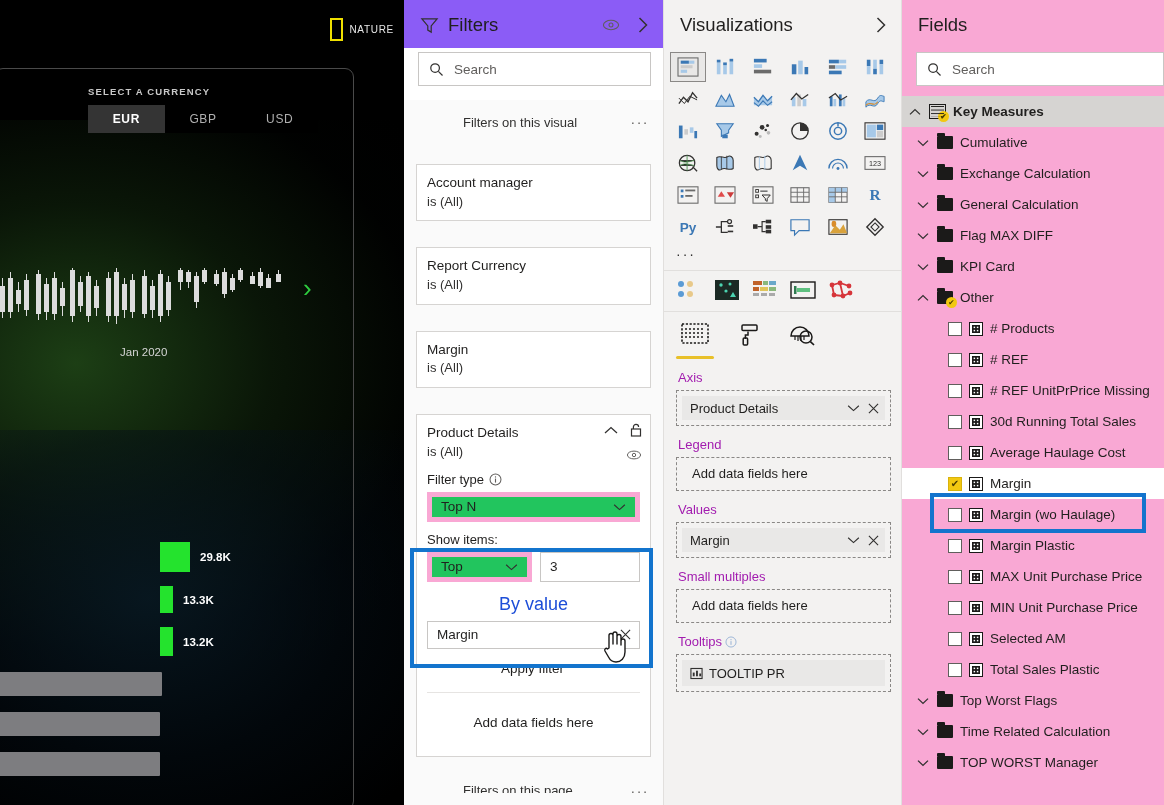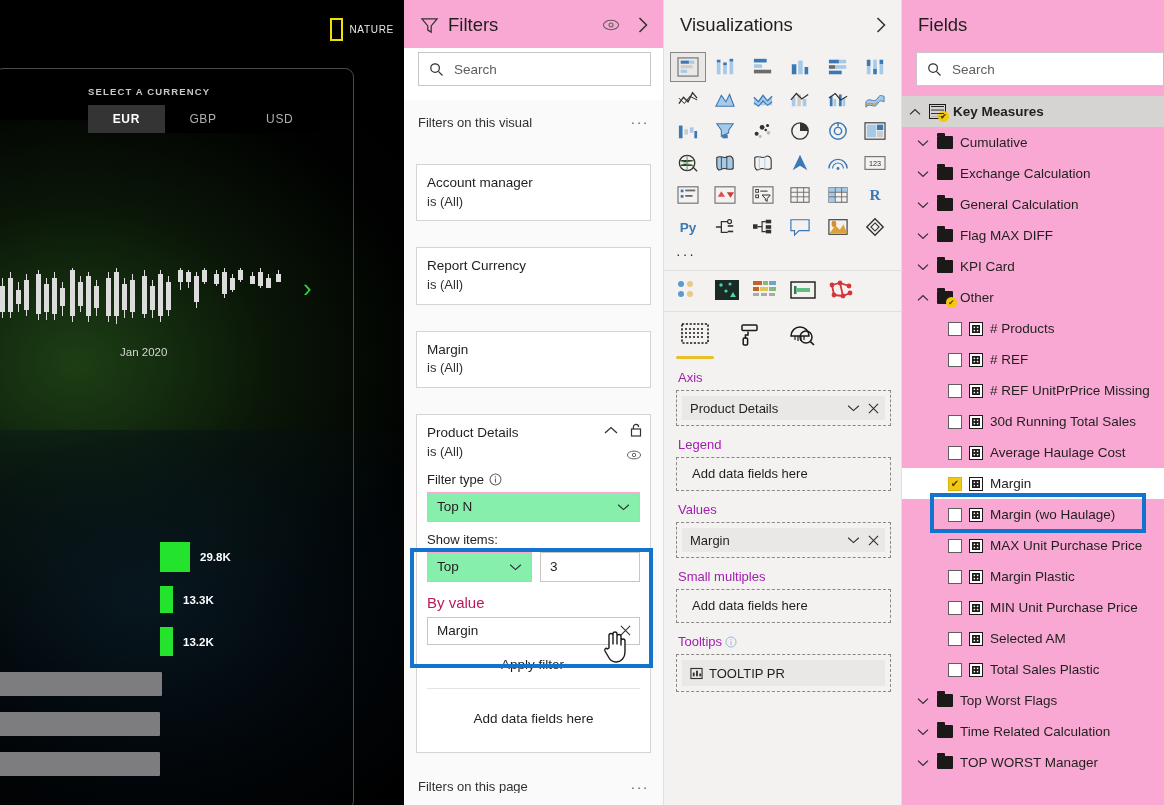--- a/index.html
+++ b/index.html
@@ -98,41 +98,41 @@
 
   .searchbox {
     margin: 4px 12px 0 14px;
     height: 34px; background: #fff; border: 1px solid #c8c6c4;
     display: flex; align-items: center; gap: 10px; padding: 0 10px;
   }
   .searchbox .ph { color: #605e5c; font-size: 13.5px; }
 
   
   .filters-panel { width: 260px; border-right: 1px solid #e1dfdd; background: #fafafa; }
-  .filters-panel .panel-head { background: #f9a8d4; }
+  .filters-panel .panel-head { background: #8b5cf6; }
   .filters-search-wrap { background:#fff; padding-bottom: 14px; }
   .filters-body { padding: 0 12px 0 12px; background: #fafafa; height: calc(805px - 112px); overflow: hidden; }
   .section-head {
     display: flex; align-items: center; justify-content: space-between;
-    font-size: 13px; color: #323130; padding: 14px 2px 8px 2px;
+    font-size: 13px; color: #323130; padding: 14px 2px 8px 2px; margin-left: 45px;
   }
   .dots { letter-spacing: 1.5px; color: #605e5c; font-size: 14px; }
   .filter-card {
     background: #fff; border: 1px solid #d6d4d2;
     padding: 8px 10px 9px 10px; margin-bottom: 8px;
     position: relative;
     margin-top: 26px;
   }
   .fc-title { font-size: 13.5px; color: #201f1e; line-height: 1.45; }
   .fc-sub { font-size: 13px; color: #323130; line-height: 1.45; }
   .fc-ic-row { position: absolute; right: 8px; top: 8px; display:flex; gap:12px; color:#605e5c; }
   .fc-ic-eye { position: absolute; right: 8px; top: 32px; color:#605e5c; }
   .field-label { font-size: 13px; color: #201f1e; margin: 10px 0 5px 0; display: flex; align-items: center; gap: 5px; }
   .select-ctl {
-    height: 30px; border: 1px solid #f9a8d4; background: #86efac;
+    height: 30px; border: 5px solid #f9a8d4; background: #22c55e;
     display: flex; align-items: center; justify-content: space-between;
     padding: 0 9px 0 9px; font-size: 13.5px; color: #201f1e;
   }
   .showitems-row { display: flex; gap: 8px; }
   .showitems-row .select-ctl { flex: 0 0 105px; }
   .showitems-row .num-ctl {
     flex: 1; height: 30px; border: 1px solid #c8c6c4; background: #fff;
     display: flex; align-items: center; padding: 0 9px; font-size: 13.5px; color: #201f1e;
   }
   .byvalue-highlight {
@@ -480,21 +480,21 @@
                   <path d="M1 2l6 5.4L13 2" fill="none" stroke="#323130" stroke-width="1.3"></path>
                 </svg>
             </span>
           </div>
           <div class="num-ctl">
             <span>3</span>
           </div>
         </div>
 
         <div class="byvalue-block">
-          <div style="font-size:15px;color:#be185d;">By value</div>
+          <div style="font-size:18px;color:#1d4ed8;text-align:center;">By value</div>
           <div class="byvalue-drop">
             <span>Margin</span>
             <span class="icn">
               <svg width="11" height="11" viewBox="0 0 12 12">
                   <path d="M1 1l10 10M11 1L1 11" stroke="#323130" stroke-width="1.2"></path>
                 </svg>
             </span>
           </div>
           <div class="apply-filter">Apply filter</div>
         </div>
@@ -1067,26 +1067,26 @@
           <span>Margin</span>
         </div>
         <div class="fld-row level3">
           <span class="cb"></span>
           <span class="measure-ic"></span>
           <span>Margin (wo Haulage)</span>
         </div>
         <div class="fld-row level3">
           <span class="cb"></span>
           <span class="measure-ic"></span>
-          <span>MAX Unit Purchase Price</span>
+          <span>Margin Plastic</span>
         </div>
         <div class="fld-row level3">
           <span class="cb"></span>
           <span class="measure-ic"></span>
-          <span>Margin Plastic</span>
+          <span>MAX Unit Purchase Price</span>
         </div>
         <div class="fld-row level3">
           <span class="cb"></span>
           <span class="measure-ic"></span>
           <span>MIN Unit Purchase Price</span>
         </div>
         <div class="fld-row level3">
           <span class="cb"></span>
           <span class="measure-ic"></span>
           <span>Selected AM</span>

